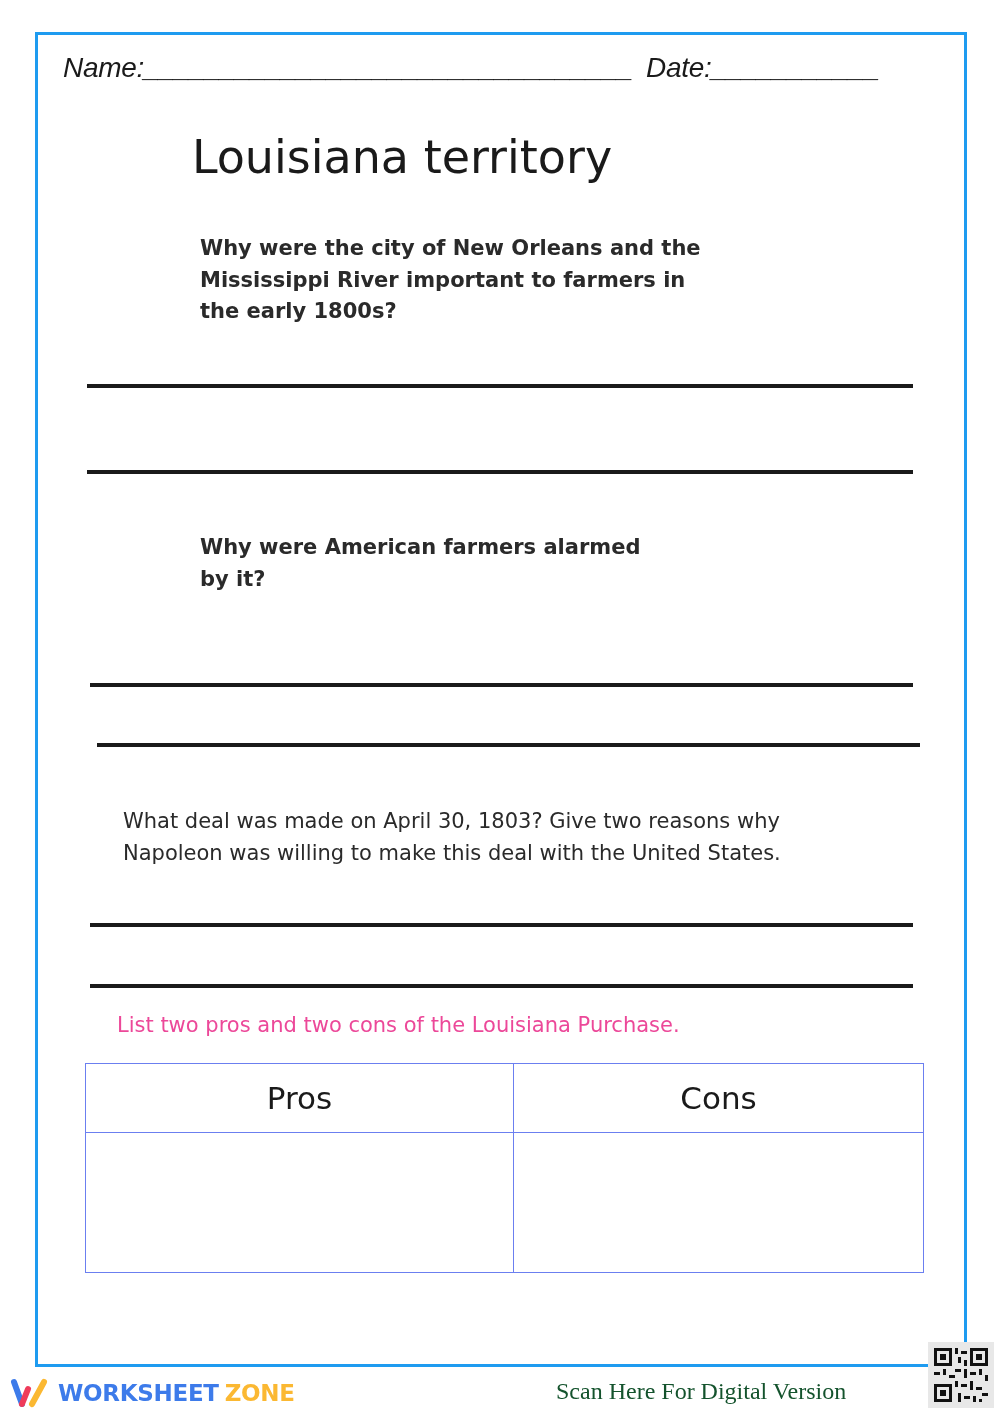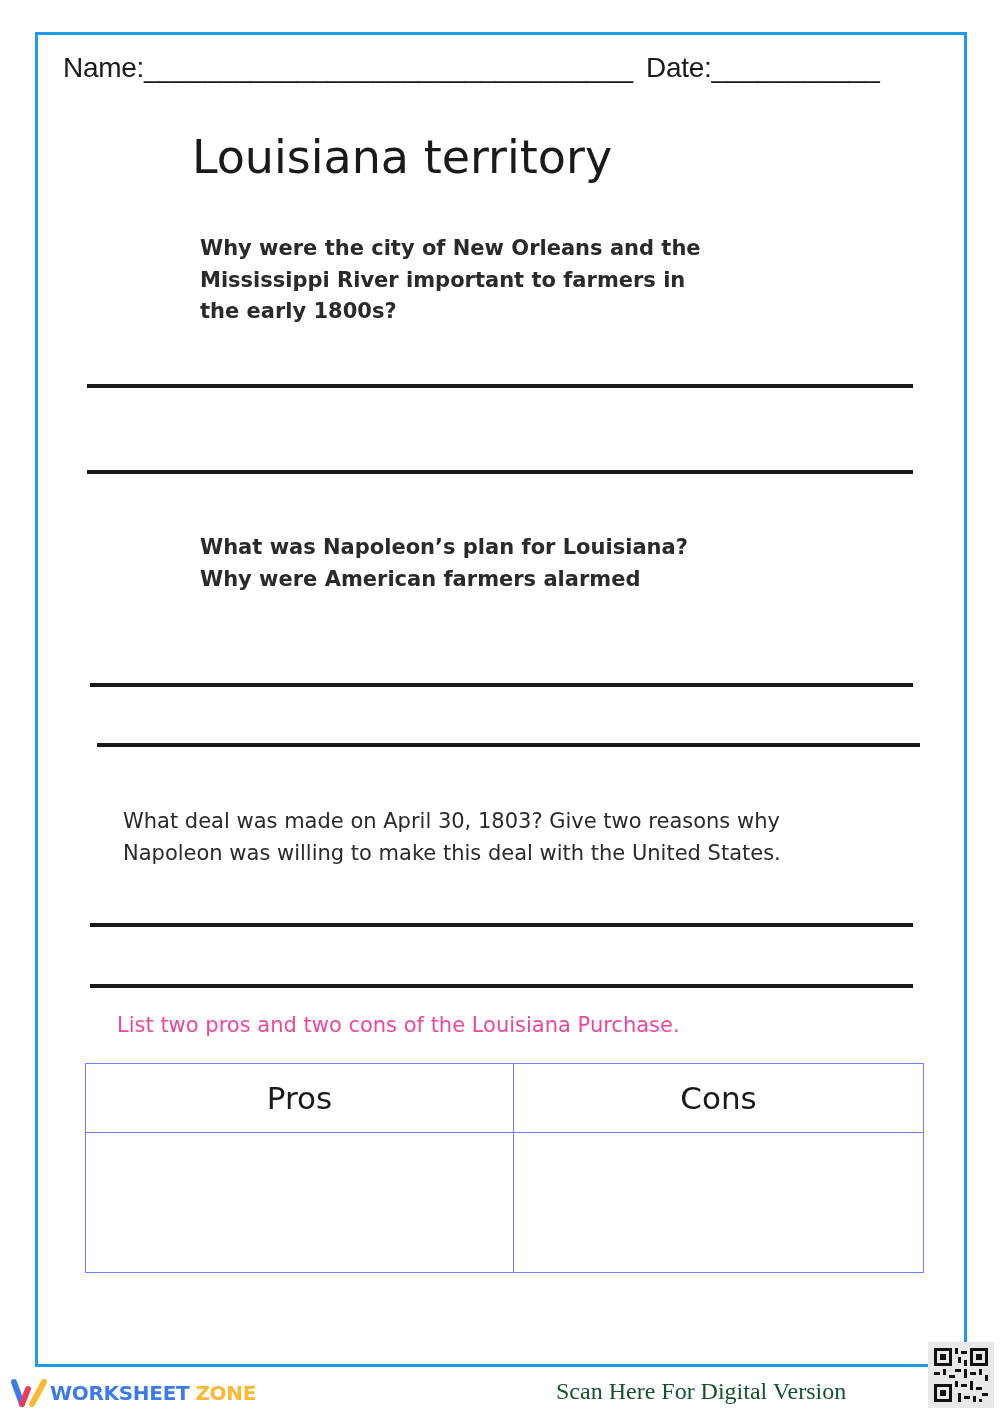--- a/index.html
+++ b/index.html
@@ -1,32 +1,32 @@
 <!DOCTYPE html>
 <html><head>
 <meta charset="utf-8">
 <style>
   html, body { margin: 0; padding: 0; background: #ffffff; }
   body { width: 1000px; height: 1414px; position: relative; overflow: hidden; font-family: "DejaVu Sans", sans-serif; color: #222; }
   .frame { position: absolute; left: 35px; top: 32px; width: 926px; height: 1329px; border: 3px solid #1e9bf0; box-sizing: content-box; }
-  .namedate { position: absolute; left: 63px; top: 52px; font-family: "Liberation Sans", sans-serif; font-size: 28px; color: #1a1a1a; white-space: nowrap; letter-spacing: -0.3px; }
+  .namedate { position: absolute; left: 63px; top: 52px; font-family: "Liberation Sans", sans-serif; font-size: 28px; color: #1a1a1a; white-space: nowrap; letter-spacing: -0.3px; font-style: italic; }
   .namedate .date { position: absolute; left: 583px; top: 0; }
   .title { position: absolute; left: 0; width: 804px; top: 130px; text-align: center; font-family: "DejaVu Sans", sans-serif; font-size: 46px; color: #1a1a1a; }
   .q { position: absolute; font-size: 21px; line-height: 31.5px; color: #2a2a2a; }
   .q.center { text-align: left; font-weight: bold; }
   .q div { white-space: nowrap; }
   .rule { position: absolute; height: 4px; background: #1a1a1a; }
   .prompt4 { position: absolute; left: 117px; top: 1013px; font-size: 21px; color: #ec4899; white-space: nowrap; }
   table.pc { position: absolute; left: 85px; top: 1063px; width: 839px; height: 210px; border-collapse: collapse; }
   table.pc th, table.pc td { border: 1.5px solid #6b7ff0; }
   table.pc th { height: 66px; font-family: "DejaVu Sans", sans-serif; font-size: 31px; font-weight: normal; color: #1a1a1a; }
   table.pc th.pros { width: 425px; }
   .footer-logo { position: absolute; left: 10px; top: 1376px; height: 34px; display: flex; align-items: center; }
   .footer-logo svg { display: block; }
-  .brand { margin-left: 0; font-family: "DejaVu Sans", sans-serif; font-weight: bold; font-size: 20px; letter-spacing: -0.3px; }
+  .brand { margin-left: 8px; font-family: "DejaVu Sans", sans-serif; font-weight: bold; font-size: 23px; letter-spacing: -0.3px; }
   .brand .w { color: #3d7bea; }
   .brand .z { color: #fbb832; margin-left: 6px; }
   .scan { position: absolute; left: 556px; top: 1378px; font-family: Liberation Serif, serif; font-size: 24px; color: #14532d; white-space: nowrap; }
   .qr { position: absolute; left: 928px; top: 1342px; width: 66px; height: 66px; background: #e8e8e8; }
 </style>
 </head>
 <body>
 
 <div class="frame"></div>
 
@@ -39,22 +39,22 @@
 
 <div class="q center" style="left:200px; width:600px; top:233px;">
   <div>Why were the city of New Orleans and the</div>
   <div>Mississippi River important to farmers in</div>
   <div>the early 1800s?</div>
 </div>
 <div class="rule" style="left:87px; width:826px; top:384px;"></div>
 <div class="rule" style="left:87px; width:826px; top:470px;"></div>
 
 <div class="q center" style="left:200px; width:600px; top:532px;">
-  <div>What was Napoleon’s plan for Louisiana?</div>
   <div>Why were American farmers alarmed</div>
+  <div>by it?</div>
 </div>
 <div class="rule" style="left:90px; width:823px; top:683px;"></div>
 <div class="rule" style="left:97px; width:823px; top:743px;"></div>
 
 <div class="q" style="left:123px; top:806px;">
   <div>What deal was made on April 30, 1803? Give two reasons why</div>
   <div>Napoleon was willing to make this deal with the United States.</div>
 </div>
 <div class="rule" style="left:90px; width:823px; top:923px;"></div>
 <div class="rule" style="left:90px; width:823px; top:984px;"></div>

